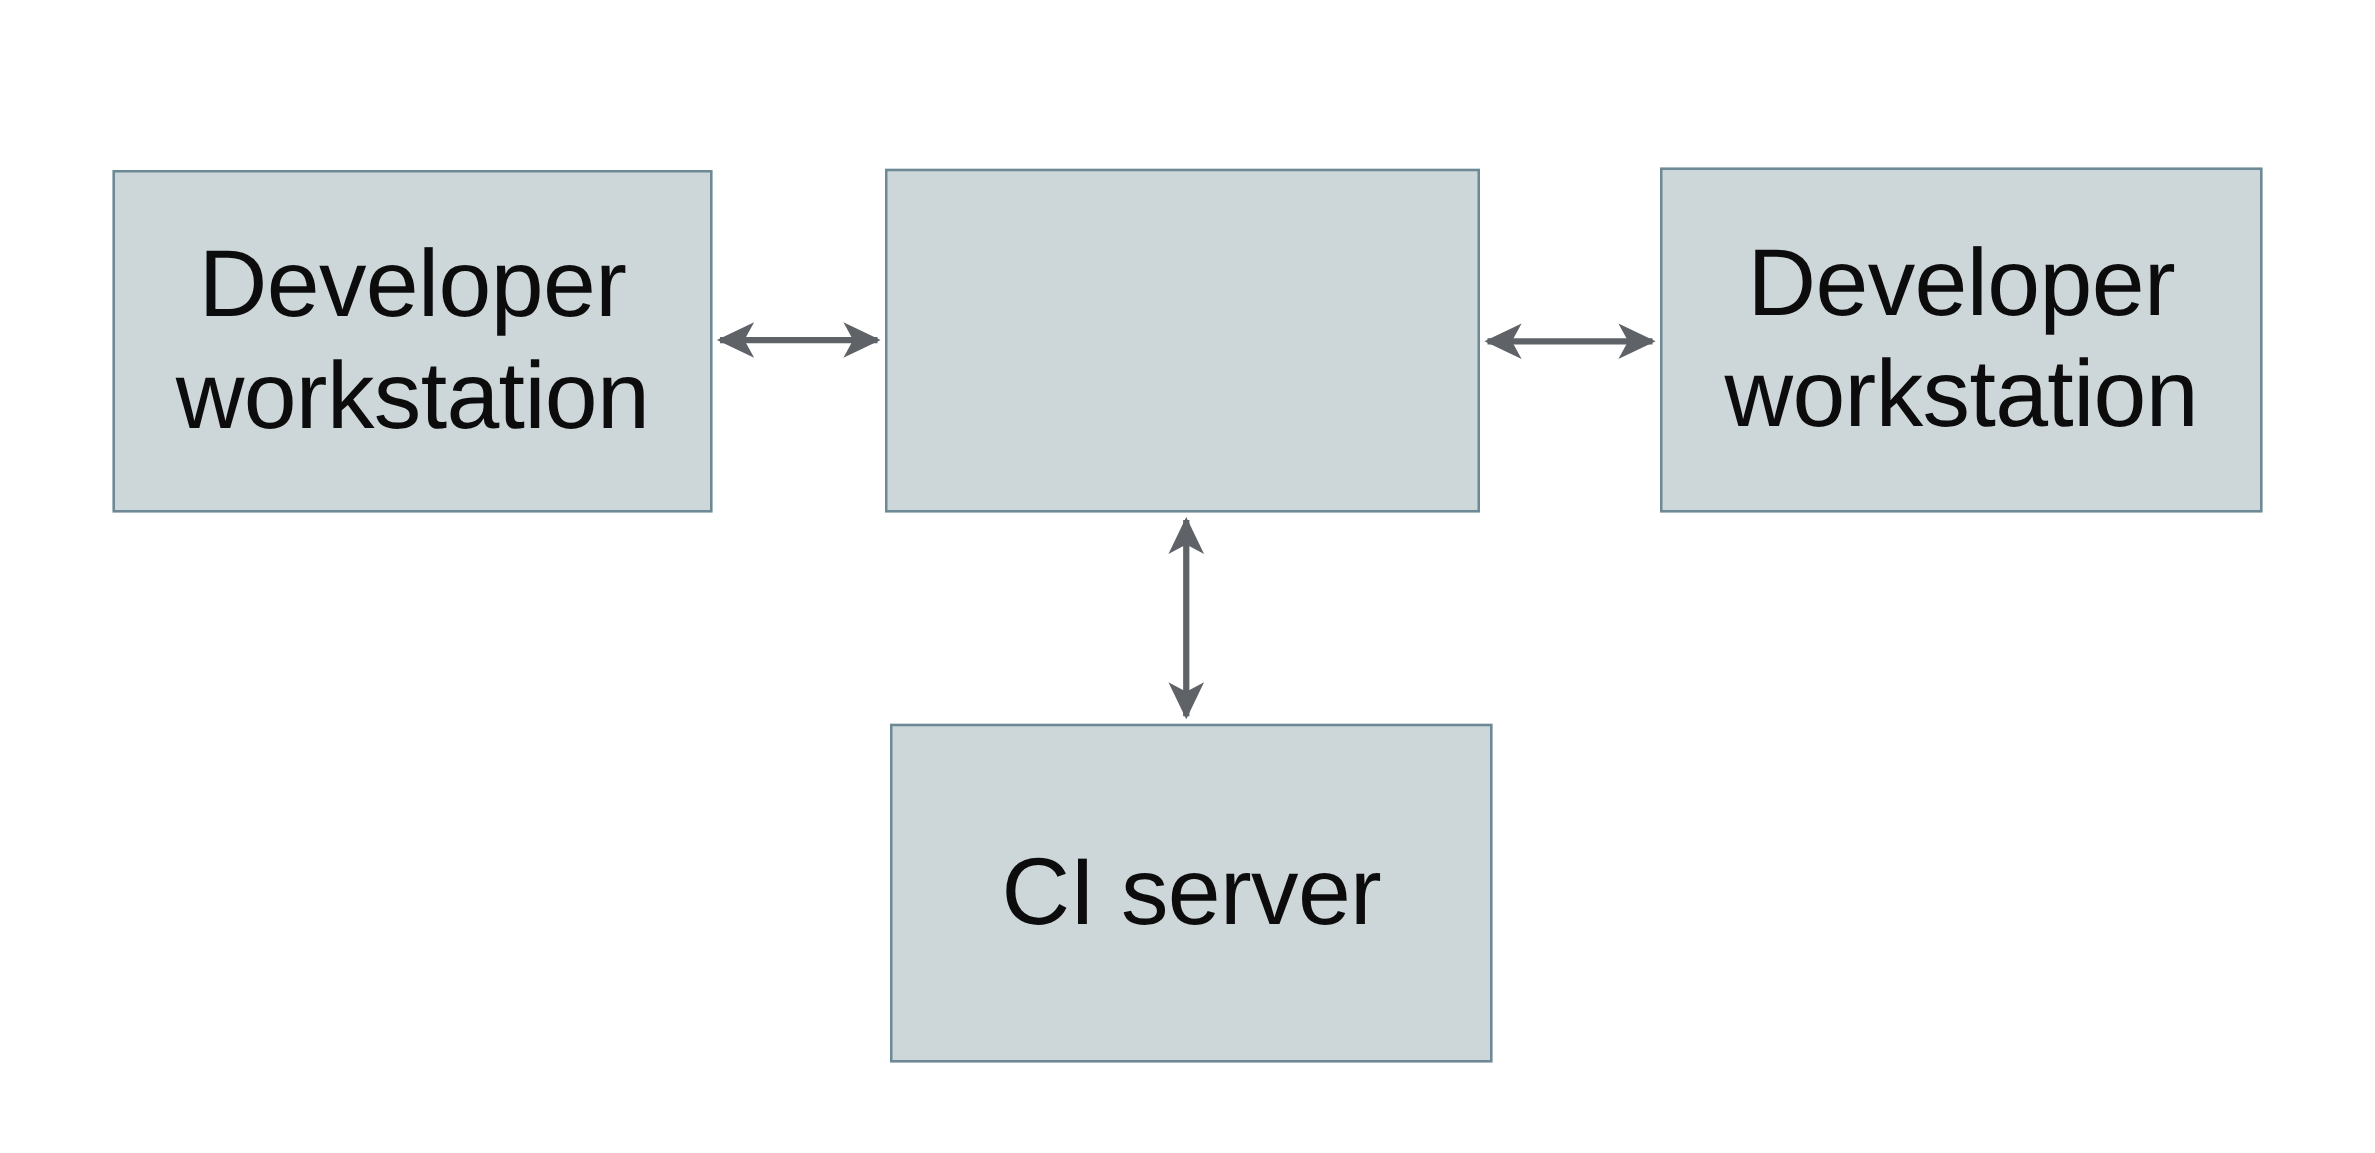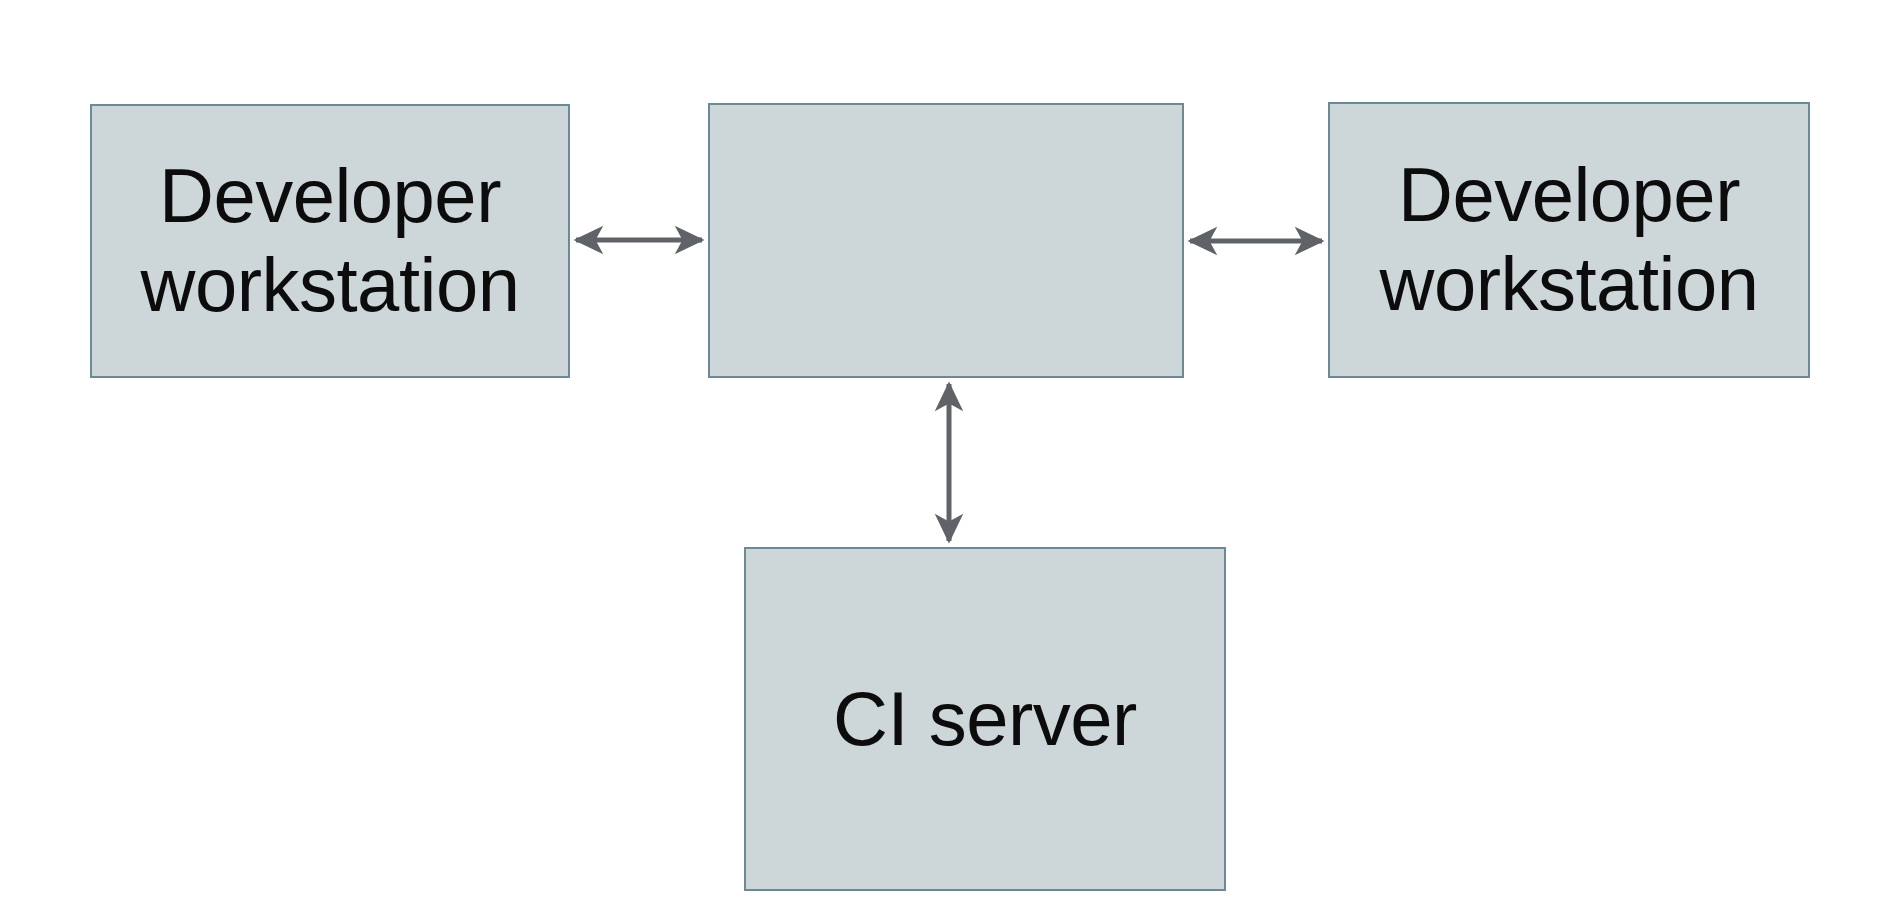--- a/index.html
+++ b/index.html
@@ -11,20 +11,21 @@
     width: 1900px;
     height: 922px;
     position: relative;
     overflow: hidden;
     font-family: "Liberation Sans", sans-serif;
   }
   .diagram {
     position: absolute;
     inset: 0;
     background: var(--bg, #ffffff);
+    margin-top: 32px;
   }
   .edges {
     position: absolute;
     left: 0;
     top: 0;
     width: 1900px;
     height: 922px;
     pointer-events: none;
   }
   .edge {
@@ -46,21 +47,21 @@
     line-height: 1.17;
     letter-spacing: -0.5px;
   }
   .node .line {
     display: block;
     white-space: nowrap;
   }
   #node-dev-left   { left: 90px;   top: 104px; width: 480px; height: 274px; }
   #node-cache      { left: 708px;  top: 103px; width: 476px; height: 275px; }
   #node-dev-right  { left: 1328px; top: 102px; width: 482px; height: 276px; }
-  #node-ci         { left: 744px;  top: 547px; width: 482px; height: 344px; }
+  #node-ci         { left: 712px;  top: 547px; width: 482px; height: 271px; }
 </style>
 </head>
 <body>
 
 <div class="diagram">
 
   <svg class="edges" viewBox="0 0 1900 922" xmlns="http://www.w3.org/2000/svg" aria-hidden="true">
     <defs>
       <marker id="arrowhead" viewBox="0 0 10 10" refX="9.2" refY="5" markerUnits="userSpaceOnUse" markerWidth="42" markerHeight="31" orient="auto-start-reverse">
         <polygon points="0.4,0.4 10,5 0.4,9.6 2.9,5" style="fill: var(--arrow, #5f6368)"></polygon>

